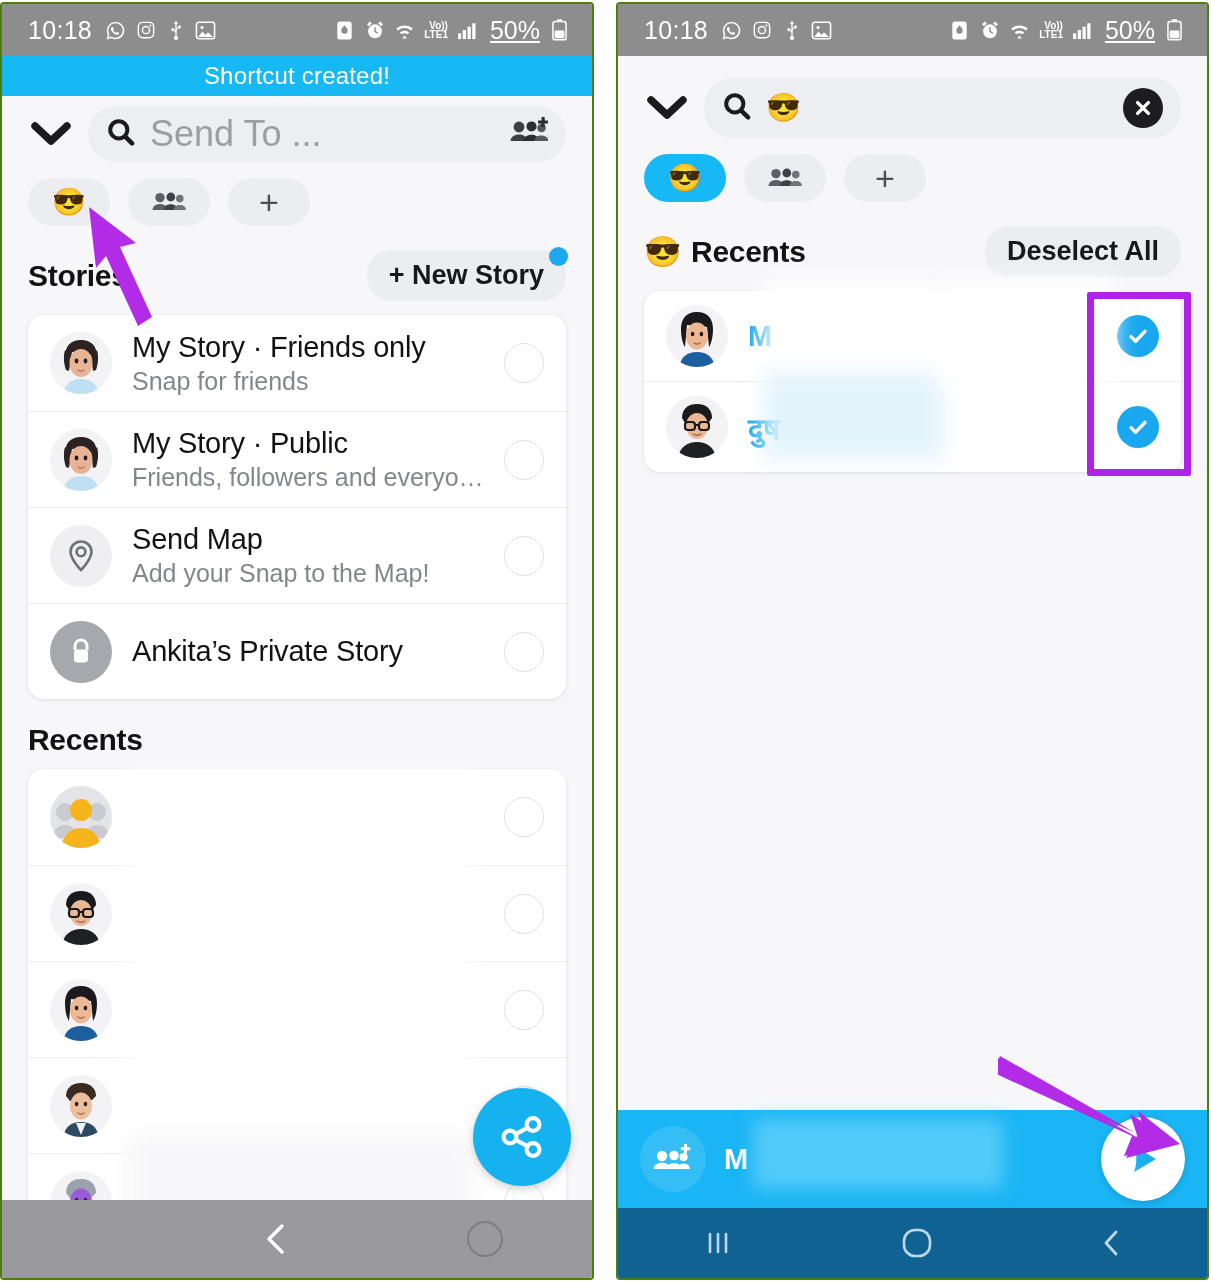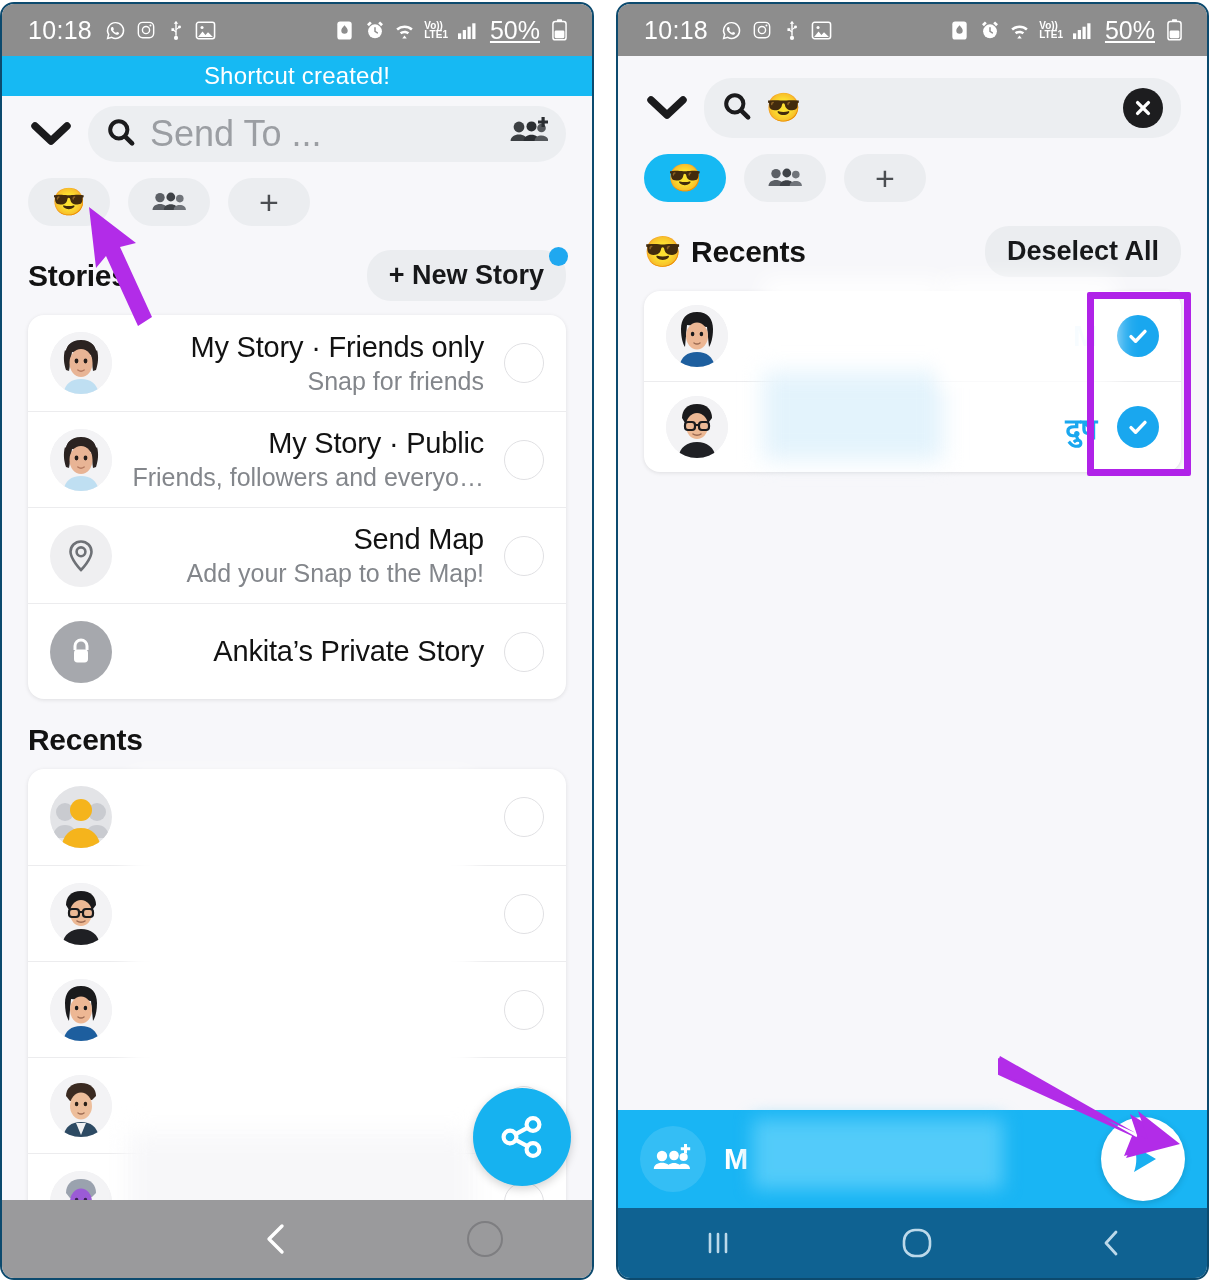--- a/index.html
+++ b/index.html
@@ -7,41 +7,41 @@
     width: 1211px; height: 1282px;
     background: #ffffff;
     font-family: "Liberation Sans", sans-serif;
     overflow: hidden;
   }
   .stage { position: relative; width: 1211px; height: 1282px; background: #fff; }
 
   
   .phone {
     position: absolute; top: 2px; height: 1278px;
-    border: 2px solid #0c4a6e;
-    border-radius: 14px;
+    border: 2px solid #4d7c0f;
+    border-radius: 4px;
     overflow: hidden;
     background: #f7f7fa;
   }
   .phone.left  { left: 0px;   width: 594px; }
   .phone.right { left: 616px; width: 593px; }
 
   
   .statusbar {
     height: 52px; background: #8d8d8d;
     display: flex; align-items: center; justify-content: space-between;
     padding: 0 22px 0 26px;
     color: #ffffff;
   }
   .sb-left, .sb-right { display: flex; align-items: center; gap: 9px; }
   .sb-time { font-size: 25px; font-weight: 400; letter-spacing: .3px; margin-right: 4px; }
   .sb-ico { width: 21px; height: 21px; display: inline-flex; align-items: center; justify-content: center; }
   .sb-ico svg { display: block; }
   .sb-pct { font-size: 25px; margin-left: 3px; text-decoration: underline; }
-  .sb-lte { font-size: 10px; line-height: 9px; text-align: left; font-weight: 700; }
+  .sb-lte { font-size: 10px; line-height: 9px; text-align: right; font-weight: 700; }
 
   
   .toast {
     height: 40px; background: #16b9f3; color: #fff;
     display: flex; align-items: center; justify-content: center;
     font-size: 24px; letter-spacing: .2px;
   }
 
   
   .searchrow { display: flex; align-items: center; gap: 14px; padding: 10px 26px 0 26px; }
@@ -85,21 +85,20 @@
   .pillbtn .dot {
     position: absolute; top: -3px; right: -2px; width: 19px; height: 19px;
     border-radius: 50%; background: #1fa8f0;
   }
 
   
   .card {
     margin: 0 26px; background: #ffffff; border-radius: 16px;
     box-shadow: 0 1px 4px rgba(0,0,0,.10);
     overflow: hidden;
-    text-align: right;
   }
   .row { display: flex; align-items: center; gap: 20px; padding: 14px 22px; min-height: 96px; position: relative; }
   .row + .row { border-top: 1px solid #ececee; }
   .row .av { width: 62px; height: 62px; border-radius: 50%; flex: none; overflow: hidden; background: #f1f1f3; }
   .row .av svg { display: block; }
   .row .txt { flex: 1; min-width: 0; }
   .row .t1 { font-size: 29px; color: #121212; letter-spacing: -.2px; white-space: nowrap; }
   .row .t1.blue { color: #19a7ef; font-weight: 600; }
   .row .t2 { font-size: 25px; color: #83868b; margin-top: 3px; white-space: nowrap; overflow: hidden; }
   .radio { width: 40px; height: 40px; border-radius: 50%; border: 1.5px solid #e0e0e3; flex: none; }

